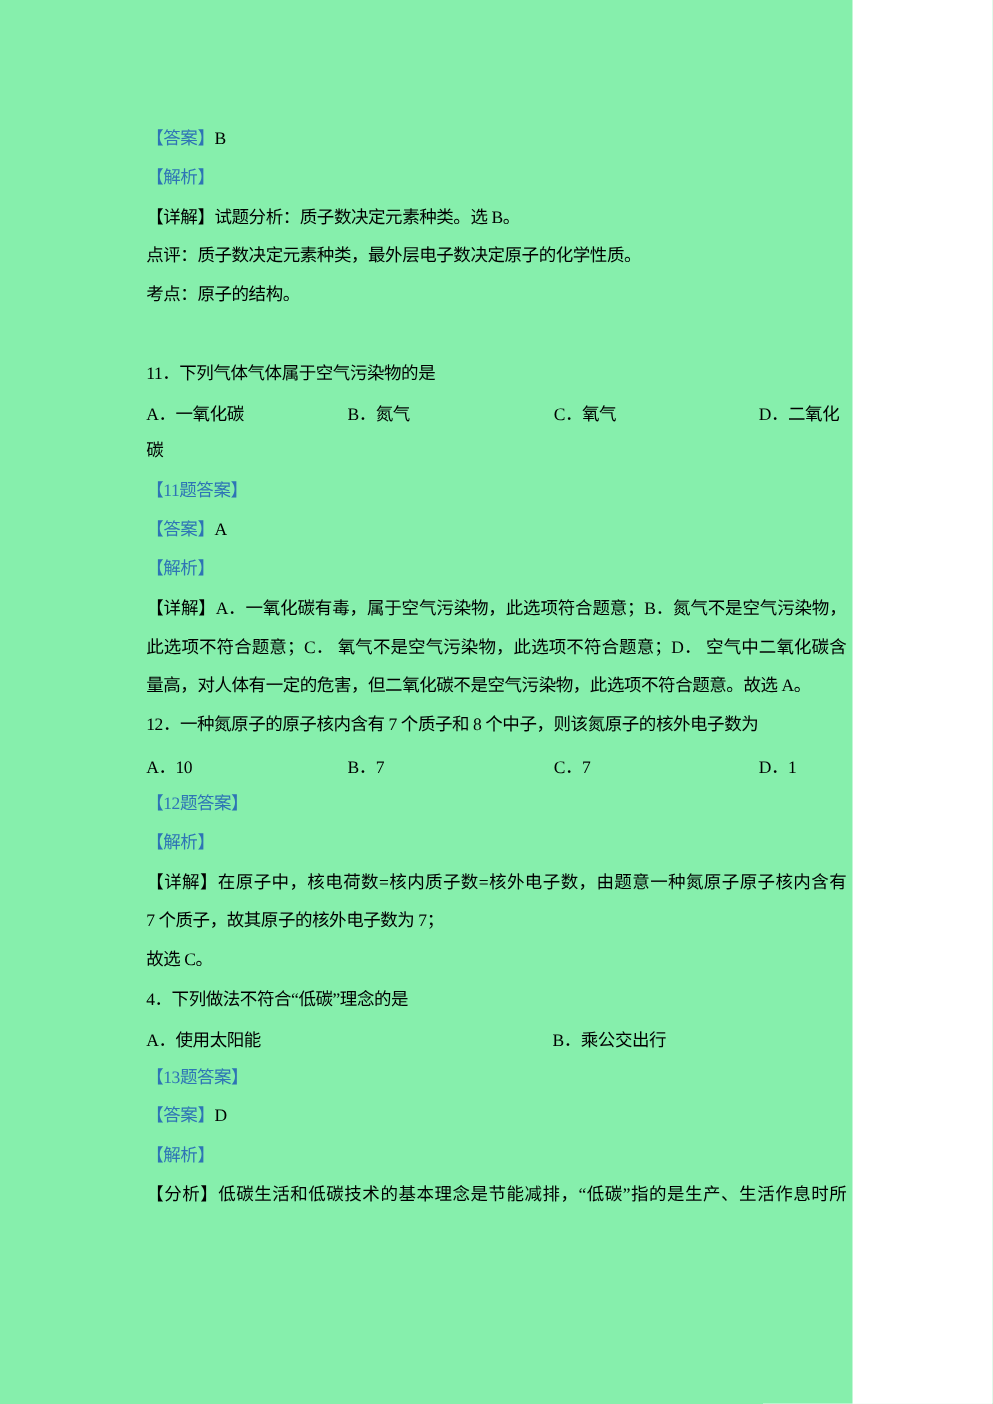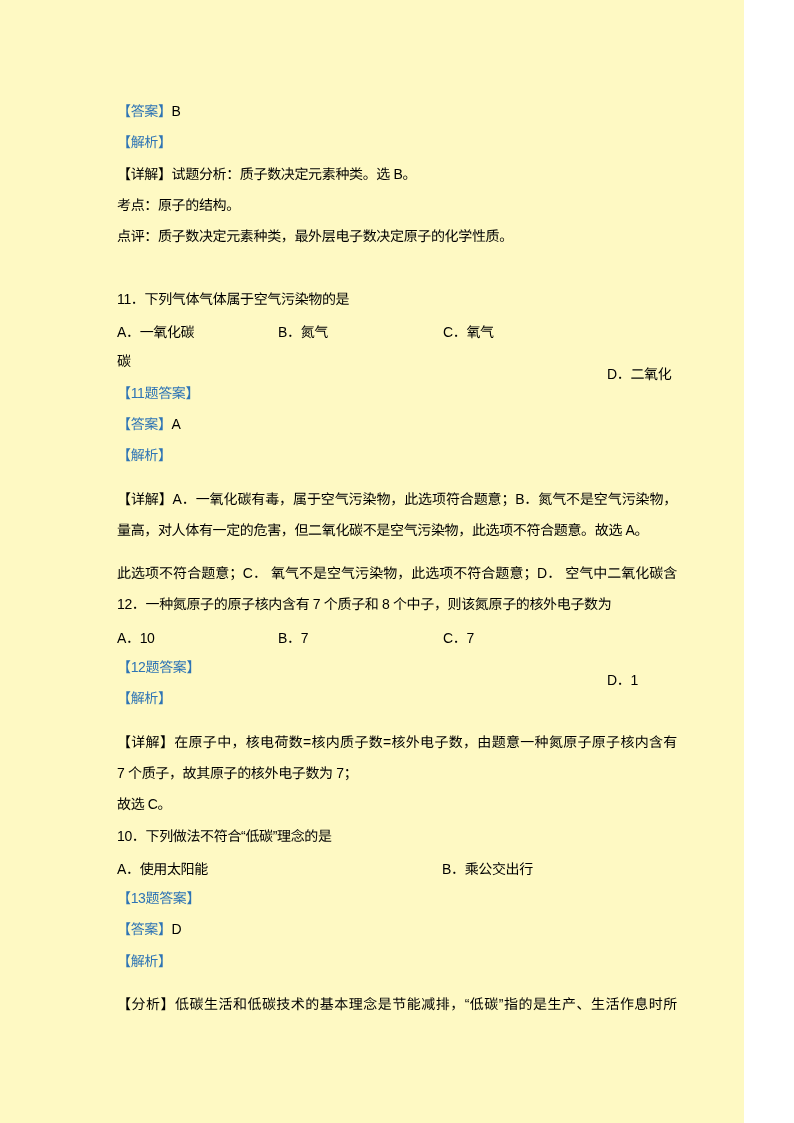--- a/index.html
+++ b/index.html
@@ -1,96 +1,95 @@
 <!DOCTYPE html>
 <html lang="zh-CN"><head>
 <meta charset="utf-8">
 <style>
   html, body { margin: 0; padding: 0; background: #ffffff; }
   .page {
     position: relative;
-    width: 744px;
+    width: 682px;
     height: 1123px;
-    background: #fef9c3;
+    background: #86efac;
     color: #000000;
-    font-family: Liberation Sans, sans-serif;
+    font-family: Liberation Serif, serif;
     overflow: hidden;
   }
   .content {
     position: absolute;
     left: 117px;
     top: 96px;
     width: 560px;
   }
   .line {
     position: relative;
     height: 31.3px;
     line-height: 31.3px;
     font-size: 14px;
     letter-spacing: -0.35px;
     white-space: nowrap;
   }
   .just {
     text-align: justify;
     text-align-last: justify;
     white-space: normal;
-    margin-top: 12px;
   }
   .blue { color: #2E74B5; }
   .opt { position: absolute; top: 2px; }
   .o1 { left: 0; }
   .o2 { left: 161px; }
   .o3 { left: 326px; }
-  .o4 { left: 490px; margin-top: 42px; }
+  .o4 { left: 490px; }
   .c2 { left: 325px; }
   .spacer { }
 </style>
 </head>
 <body>
 
 <div class="page">
   <div class="content">
 
     <div class="line"><span class="blue">【答案】</span><span>B</span></div>
     <div class="line"><span class="blue">【解析】</span></div>
     <div class="line">【详解】试题分析：质子数决定元素种类。选 B。</div>
+    <div class="line">点评：质子数决定元素种类，最外层电子数决定原子的化学性质。</div>
     <div class="line">考点：原子的结构。</div>
-    <div class="line">点评：质子数决定元素种类，最外层电子数决定原子的化学性质。</div>
 
     <div class="line spacer"></div>
 
     <div class="line">11．下列气体气体属于空气污染物的是</div>
     <div class="line">
       <span class="opt o1">A．一氧化碳</span>
       <span class="opt o2">B．氮气</span>
       <span class="opt o3">C．氧气</span>
       <span class="opt o4">D．二氧化</span>
     </div>
     <div class="line">碳</div>
     <div class="line"><span class="blue">【11题答案】</span></div>
     <div class="line"><span class="blue">【答案】</span><span>A</span></div>
     <div class="line"><span class="blue">【解析】</span></div>
     <div class="line just">【详解】A．一氧化碳有毒，属于空气污染物，此选项符合题意；B．氮气不是空气污染物，</div>
+    <div class="line just">此选项不符合题意；C． 氧气不是空气污染物，此选项不符合题意；D． 空气中二氧化碳含</div>
     <div class="line">量高，对人体有一定的危害，但二氧化碳不是空气污染物，此选项不符合题意。故选 A。</div>
-    <div class="line just">此选项不符合题意；C． 氧气不是空气污染物，此选项不符合题意；D． 空气中二氧化碳含</div>
 
     <div class="line">12．一种氮原子的原子核内含有 7 个质子和 8 个中子，则该氮原子的核外电子数为</div>
     <div class="line">
       <span class="opt o1">A．10</span>
       <span class="opt o2">B．7</span>
       <span class="opt o3">C．7</span>
       <span class="opt o4">D．1</span>
     </div>
     <div class="line"><span class="blue">【12题答案】</span></div>
     <div class="line"><span class="blue">【解析】</span></div>
     <div class="line just">【详解】在原子中，核电荷数=核内质子数=核外电子数，由题意一种氮原子原子核内含有</div>
     <div class="line">7 个质子，故其原子的核外电子数为 7；</div>
     <div class="line">故选 C。</div>
 
-    <div class="line">10．下列做法不符合“低碳”理念的是</div>
+    <div class="line">4．下列做法不符合“低碳”理念的是</div>
     <div class="line">
       <span class="opt o1">A．使用太阳能</span>
       <span class="opt c2">B．乘公交出行</span>
     </div>
     <div class="line"><span class="blue">【13题答案】</span></div>
     <div class="line"><span class="blue">【答案】</span><span>D</span></div>
     <div class="line"><span class="blue">【解析】</span></div>
     <div class="line just">【分析】低碳生活和低碳技术的基本理念是节能减排，“低碳”指的是生产、生活作息时所</div>
 
   </div>

